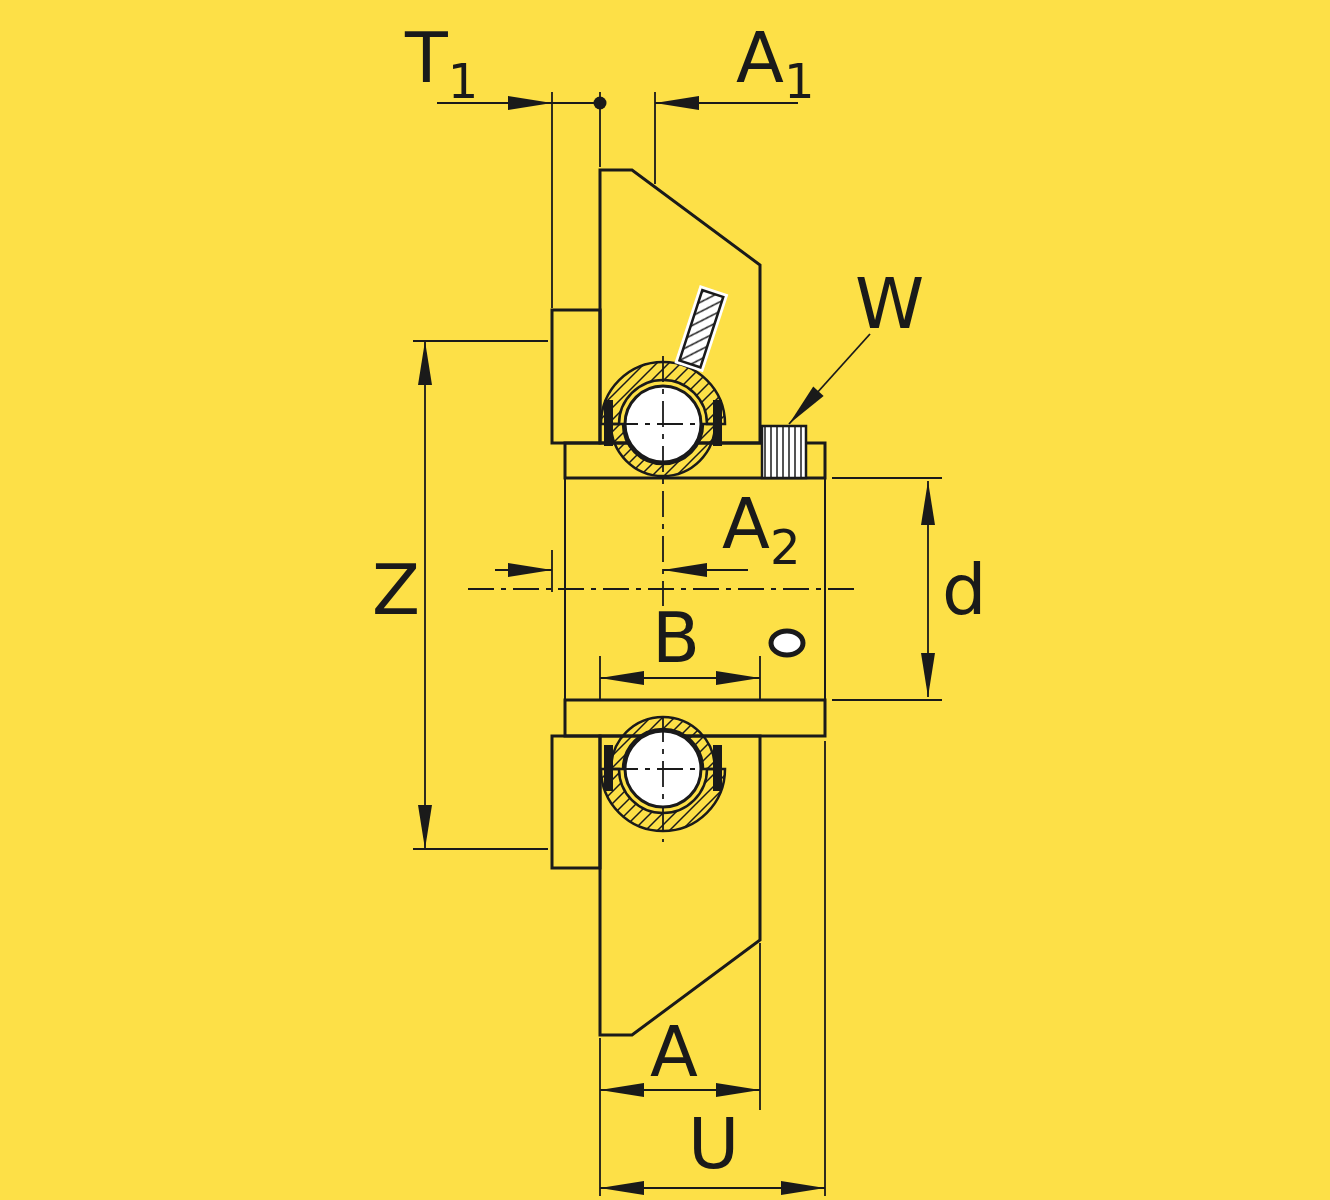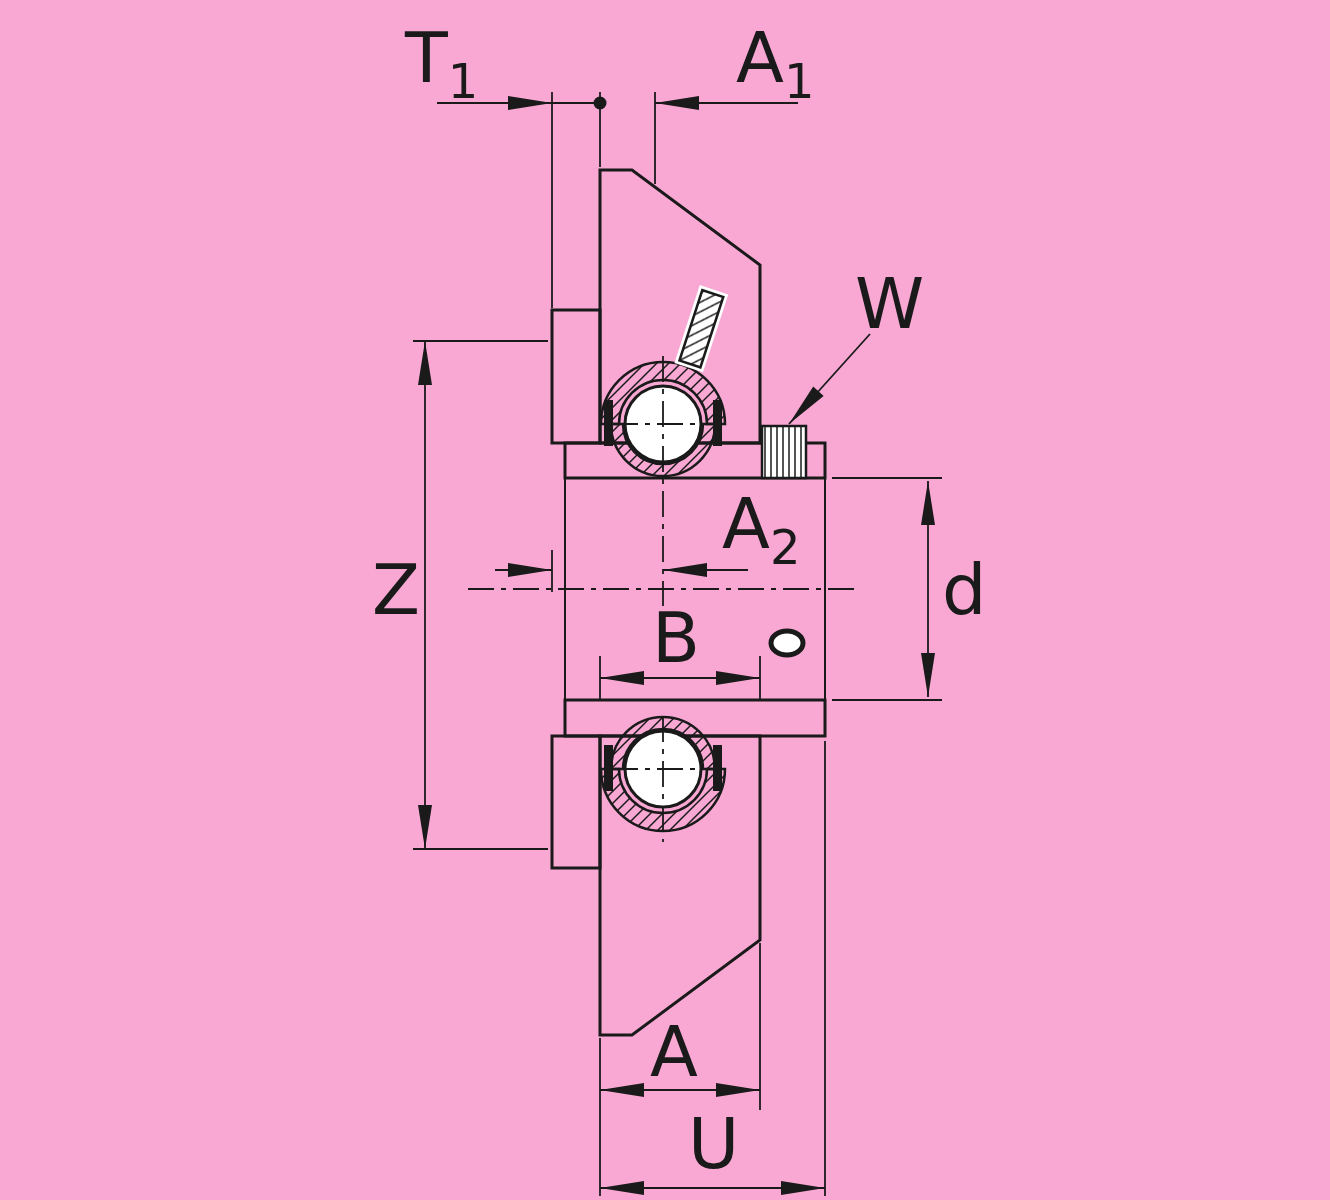--- a/index.html
+++ b/index.html
@@ -1,16 +1,16 @@
 <!DOCTYPE html>
 <html><head>
 <meta charset="utf-8">
 <style>
   html,body{margin:0;padding:0;background:#fff;}
-  .stage{position:relative;width:1330px;height:1200px;background:#f9a8d4;overflow:hidden;}
+  .stage{position:relative;width:1330px;height:1200px;background:#fde047;overflow:hidden;}
   svg{display:block;}
   .dim-label{font-family:"DejaVu Sans", sans-serif;fill:#1a1a1a;font-size:70px;}
   .dim-sub{font-size:48px;}
   .outline{stroke:#1a1a1a;stroke-width:3;fill:none;}
   .thin{stroke:#1a1a1a;stroke-width:1.8;fill:none;}
   .centerline{stroke:#1a1a1a;stroke-width:1.8;fill:none;stroke-dasharray:26 7 5 7;}
 </style>
 </head>
 <body>
 

